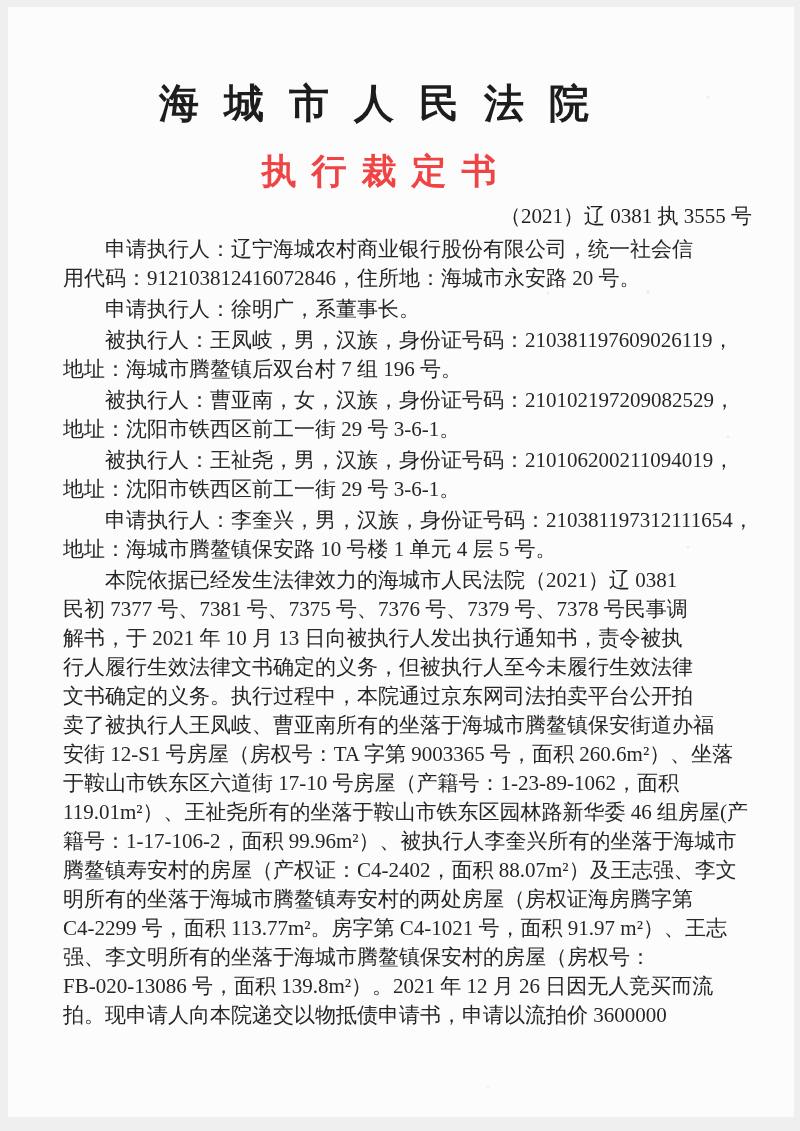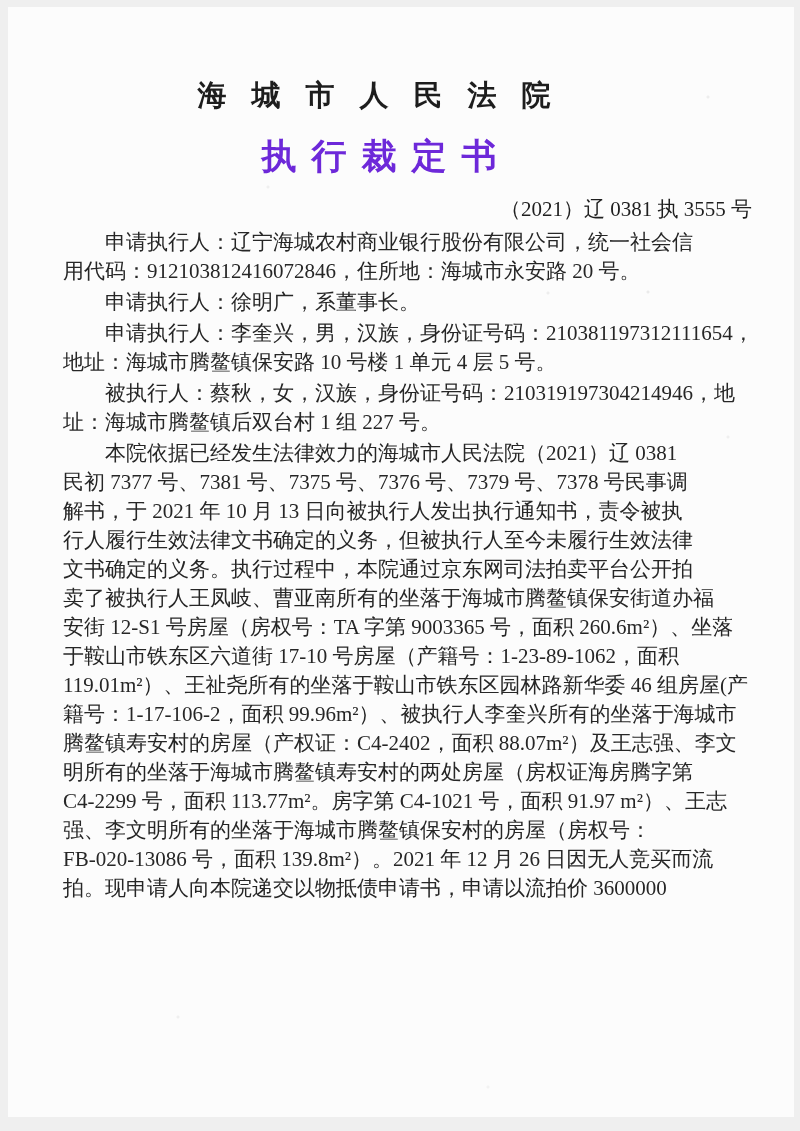--- a/index.html
+++ b/index.html
@@ -27,36 +27,36 @@
       radial-gradient(circle at 680px 540px, rgba(0,0,0,.05) 1px, transparent 2px),
       radial-gradient(circle at 170px 1010px, rgba(0,0,0,.05) 1px, transparent 2px),
       radial-gradient(circle at 480px 1080px, rgba(0,0,0,.04) 1px, transparent 2px);
   }
   .content{
     position:absolute;left:55px;top:0;width:691px;
     color:#242424;
   }
   .court{
     margin:69px 0 0 0;
-    font-size:29px;font-weight:600;
+    font-size:40px;font-weight:600;
     letter-spacing:25px;
     text-align:center;white-space:nowrap;
     transform:translateX(-22px);
     color:#1d1d1d;
   }
   .doc-title{
     margin:17px 0 0 0;
     font-size:35px;font-weight:700;
     letter-spacing:15px;
     text-align:center;white-space:nowrap;
     transform:translateX(-22px);
-    color:#6d28d9;
+    color:#ef4444;
   }
   .case-number{
-    margin-top:14px;
+    margin-top:6px;
     font-size:21px;
     text-align:right;
     padding-right:2px;
     color:#1f1f1f;
     height:30px;line-height:30px;
   }
   .body-text{
     margin-top:4px;
     font-size:21px;
   }
@@ -73,18 +73,20 @@
 <body>
 
 <div class="page">
   <div class="content">
     <h1 class="court">海城市人民法院</h1>
     <h2 class="doc-title">执行裁定书</h2>
     <div class="case-number">（2021）辽 0381 执 3555 号</div>
     <div class="body-text">
         <p class="para gap"><span class="line">　　申请执行人：辽宁海城农村商业银行股份有限公司，统一社会信</span><span class="line">用代码：912103812416072846，住所地：海城市永安路 20 号。</span></p>
         <p class="para gap"><span class="line">　　申请执行人：徐明广，系董事长。</span></p>
+        <p class="para gap"><span class="line">　　被执行人：王凤岐，男，汉族，身份证号码：210381197609026119，</span><span class="line">地址：海城市腾鳌镇后双台村 7 组 196 号。</span></p>
+        <p class="para gap"><span class="line">　　被执行人：曹亚南，女，汉族，身份证号码：210102197209082529，</span><span class="line">地址：沈阳市铁西区前工一街 29 号 3-6-1。</span></p>
+        <p class="para gap"><span class="line">　　被执行人：王祉尧，男，汉族，身份证号码：210106200211094019，</span><span class="line">地址：沈阳市铁西区前工一街 29 号 3-6-1。</span></p>
         <p class="para gap"><span class="line">　　申请执行人：李奎兴，男，汉族，身份证号码：210381197312111654，</span><span class="line">地址：海城市腾鳌镇保安路 10 号楼 1 单元 4 层 5 号。</span></p>
-        <p class="para gap"><span class="line">　　被执行人：蔡秋，女，汉族，身份证号码：210319197304214946，地</span><span class="line">址：海城市腾鳌镇后双台村 1 组 227 号。</span></p>
         <p class="para gap"><span class="line">　　本院依据已经发生法律效力的海城市人民法院（2021）辽  0381</span><span class="line">民初 7377 号、7381 号、7375 号、7376 号、7379 号、7378 号民事调</span><span class="line">解书，于 2021 年 10 月 13 日向被执行人发出执行通知书，责令被执</span><span class="line">行人履行生效法律文书确定的义务，但被执行人至今未履行生效法律</span><span class="line">文书确定的义务。执行过程中，本院通过京东网司法拍卖平台公开拍</span><span class="line">卖了被执行人王凤岐、曹亚南所有的坐落于海城市腾鳌镇保安街道办福</span><span class="line">安街 12-S1 号房屋（房权号：TA 字第 9003365 号，面积 260.6m²）、坐落</span><span class="line">于鞍山市铁东区六道街 17-10 号房屋（产籍号：1-23-89-1062，面积</span><span class="line">119.01m²）、王祉尧所有的坐落于鞍山市铁东区园林路新华委 46 组房屋(产</span><span class="line">籍号：1-17-106-2，面积 99.96m²）、被执行人李奎兴所有的坐落于海城市</span><span class="line">腾鳌镇寿安村的房屋（产权证：C4-2402，面积 88.07m²）及王志强、李文</span><span class="line">明所有的坐落于海城市腾鳌镇寿安村的两处房屋（房权证海房腾字第</span><span class="line">C4-2299 号，面积 113.77m²。房字第 C4-1021 号，面积 91.97 m²）、王志</span><span class="line">强、李文明所有的坐落于海城市腾鳌镇保安村的房屋（房权号：</span><span class="line">FB-020-13086 号，面积 139.8m²）。2021 年 12 月 26 日因无人竞买而流</span><span class="line">拍。现申请人向本院递交以物抵债申请书，申请以流拍价  3600000</span></p>
       </div>
   </div>
 </div>
 
 </body></html>

